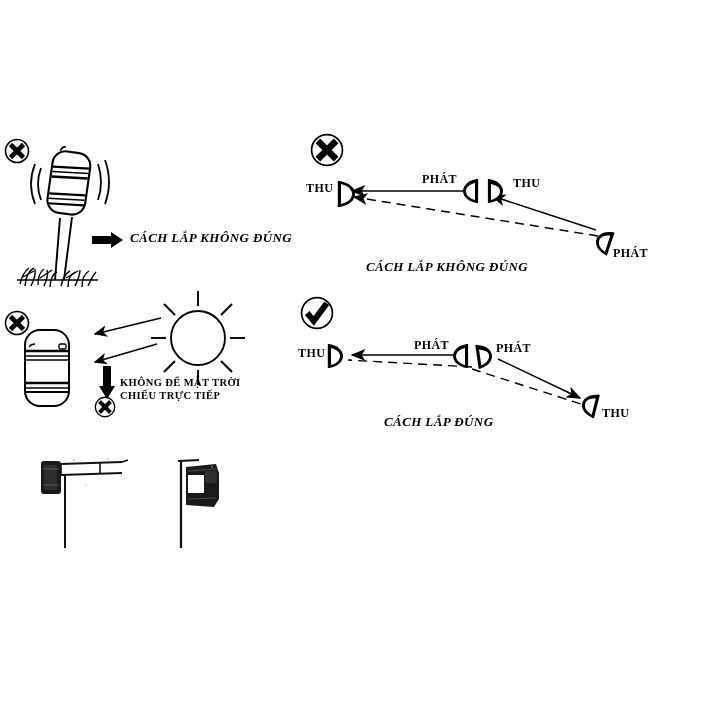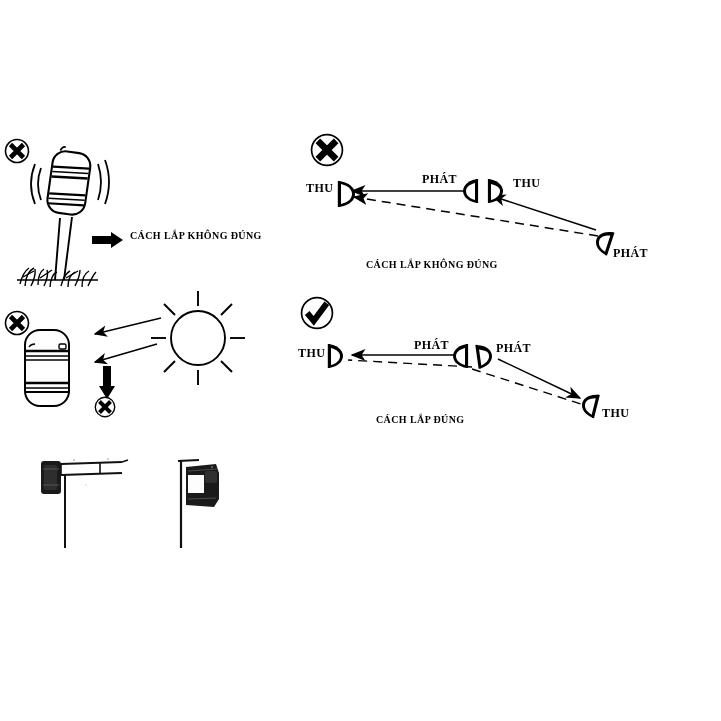--- a/index.html
+++ b/index.html
@@ -18,21 +18,21 @@
   .abs { position: absolute; }
 
   
   .caption {
     font-family: "Liberation Serif", "DejaVu Serif", serif;
     font-weight: bold;
     color: #000;
     white-space: nowrap;
     letter-spacing: 0.4px;
   }
-  .cap-main { font-size: 10px; }
+  .cap-main { font-size: 13px; font-style: italic; }
   .cap-small { font-size: 12px; }
   .cap-sun { font-size: 10.5px; line-height: 13px; white-space: pre-line; }
 
   
   .badge { display: block; }
 
   
   .sensor { display: block; }
 
   
@@ -158,20 +158,22 @@
     </svg>
   </div>
 
   <div class="abs" style="left:94px; top:396px;">
     <svg class="badge" width="22" height="22" viewBox="0 0 26 26" aria-hidden="true">
       <circle cx="13" cy="13" r="11.5" fill="#fff" stroke="#000" stroke-width="1.6"></circle>
       <path d="M6.5 6.5 L19.5 19.5 M19.5 6.5 L6.5 19.5" stroke="#000" stroke-width="4.6"></path>
     </svg>
   </div>
 
+  <div class="abs caption cap-sun" style="left:120px; top:376px;">KHÔNG ĐỂ MẶT TRỜI
+CHIẾU TRỰC TIẾP</div>
 
   <div class="abs" style="left:38px; top:455px;">
     <svg width="105" height="95" viewBox="0 0 105 95" aria-hidden="true">
 
       <rect x="3" y="6" width="20" height="33" rx="3" fill="#1a1a1a"></rect>
       <rect x="6" y="10" width="13" height="25" rx="2" fill="#2e2e2e"></rect>
       <path d="M5 14 L21 14" stroke="#555" stroke-width="1"></path>
       <path d="M5 30 L21 30" stroke="#555" stroke-width="1"></path>
 
       <path d="M23 9 L84 7" stroke="#111" stroke-width="2"></path>
@@ -336,15 +338,15 @@
   </div>
 
   <div class="abs caption cap-small" style="left:298px; top:346px;">THU</div>
 
   <div class="abs caption cap-small" style="left:414px; top:338px;">PHÁT</div>
 
   <div class="abs caption cap-small" style="left:496px; top:341px;">PHÁT</div>
 
   <div class="abs caption cap-small" style="left:602px; top:406px;">THU</div>
 
-  <div class="abs caption cap-main" style="left:376px; top:414px;">CÁCH LẮP ĐÚNG</div>
+  <div class="abs caption cap-main" style="left:384px; top:414px;">CÁCH LẮP ĐÚNG</div>
 
 </div>
 
 </body></html>

